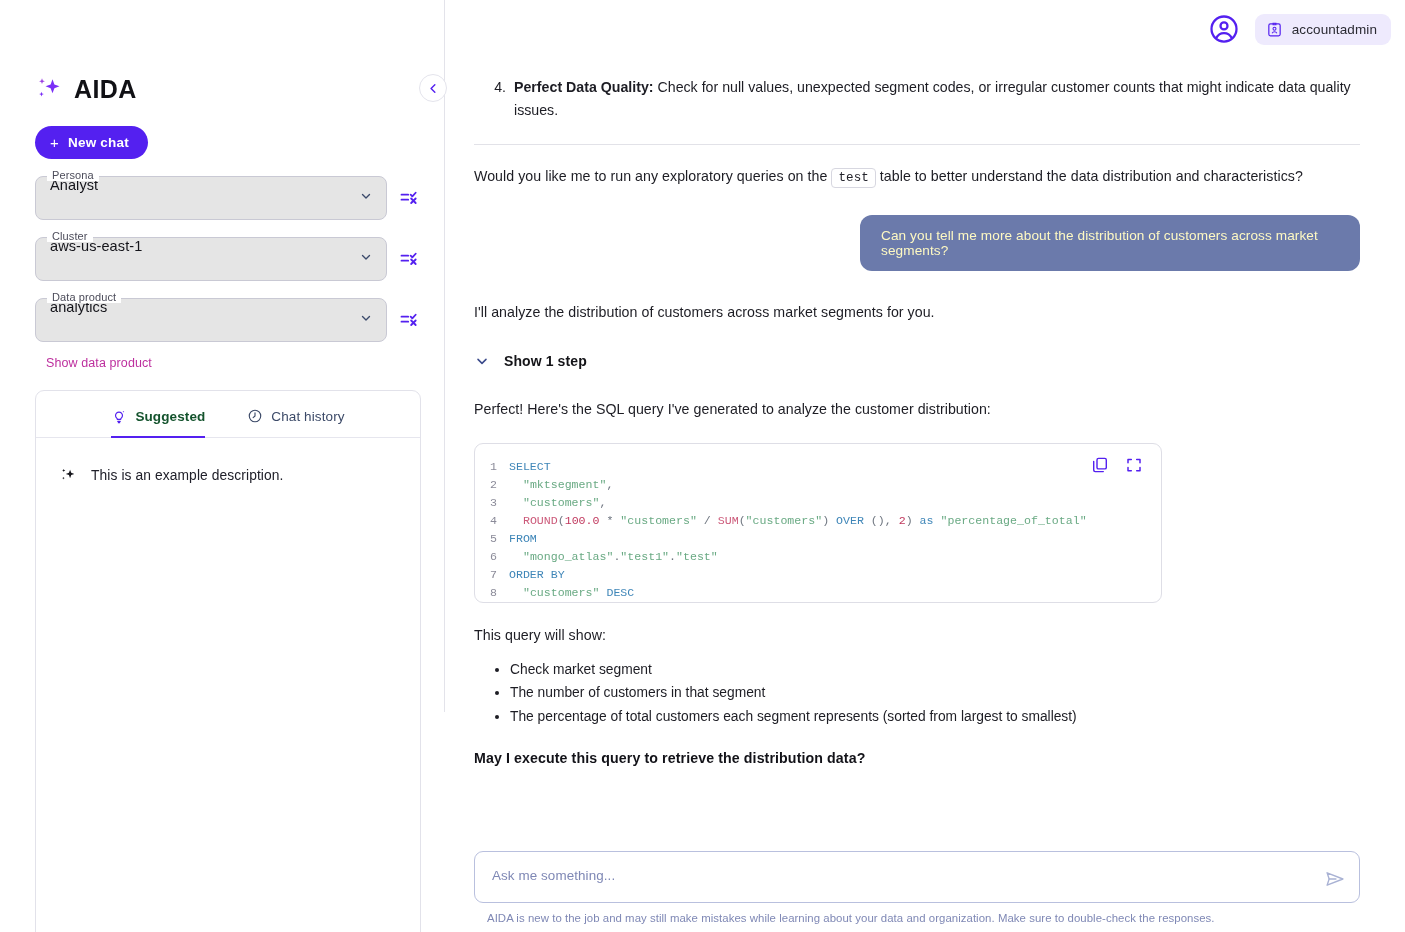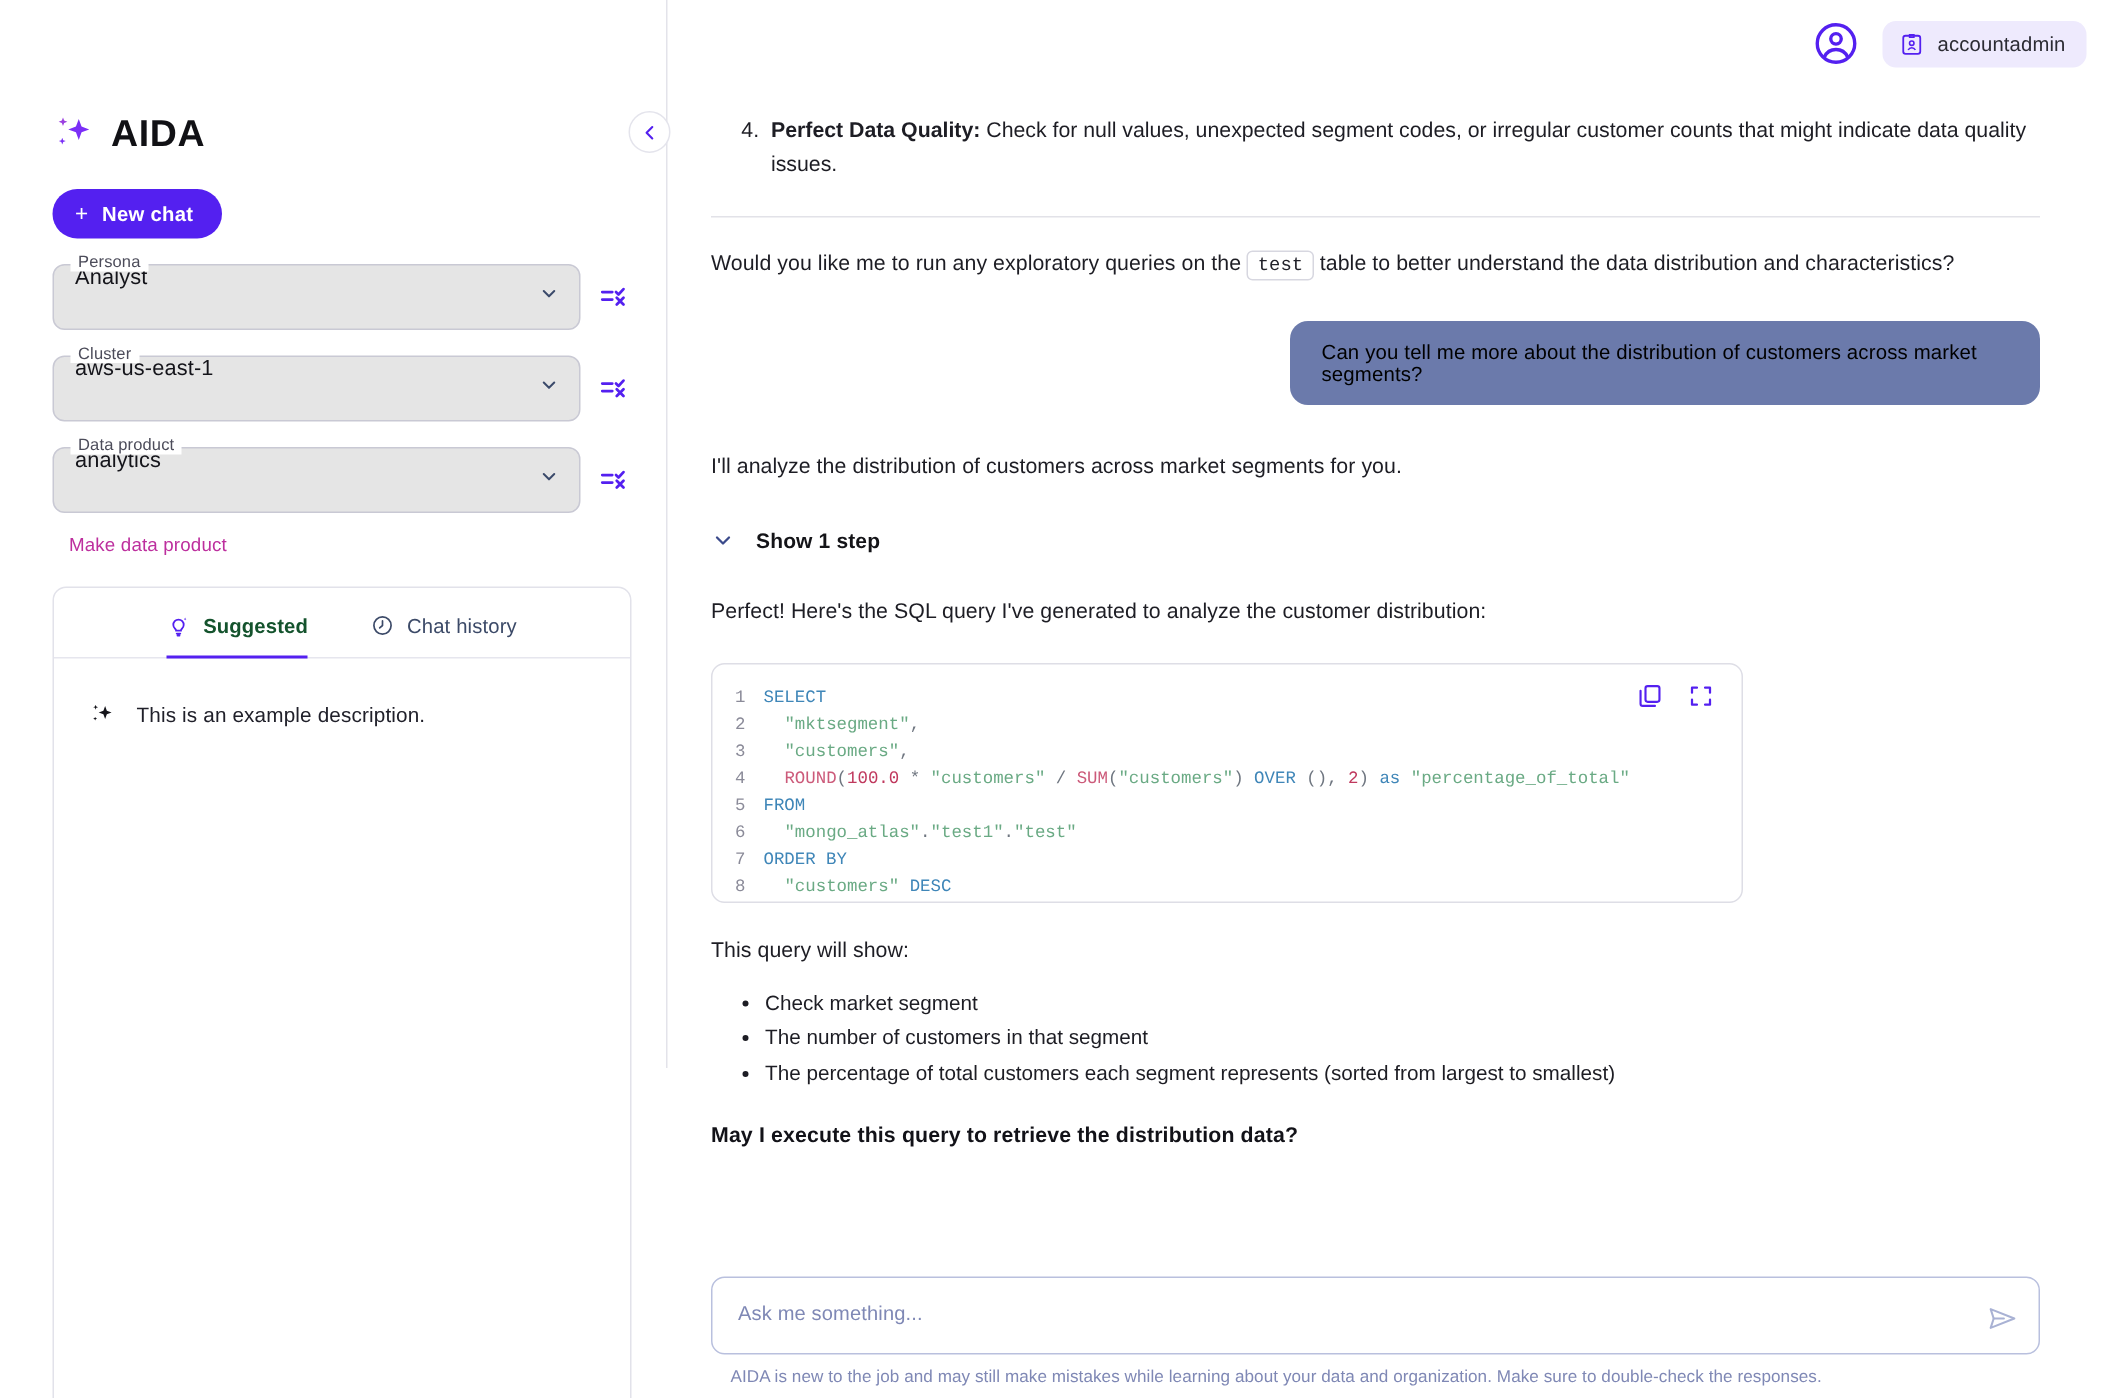--- a/index.html
+++ b/index.html
@@ -116,21 +116,21 @@
   hr.sep { border:none; border-top:1px solid #e2e2e8; margin:23px 0 20px 0; }
 
   code.inline {
     font-family:"Liberation Mono", monospace;
     font-size:12.6px; border:1px solid #d7d7e0; border-radius:4px;
     padding:2px 6px; background:#fff; color:#22222a;
   }
 
   .user-row { display:flex; justify-content:flex-end; margin-top:26px; }
   .user-bubble {
-    background:#6b7aab; color:#000000; border-radius:12px;
+    background:#6b7aab; color:#fef9c3; border-radius:12px;
     padding:13px 21px; font-size:13.6px; max-width:500px; letter-spacing:.1px;
   }
 
   .assistant-line { margin-top:30px; }
 
   .show-step {
     display:flex; align-items:center; gap:14px; margin-top:30px;
     font-size:14px; font-weight:700; color:#141418; cursor:pointer; letter-spacing:.1px;
   }
 
@@ -271,21 +271,21 @@
     </div>
     <div class="field-action">
       <svg width="20" height="20" viewBox="0 0 24 24">
         <path d="M3 8h8M3 14h8" stroke="#5420f0" stroke-width="2.2" stroke-linecap="round"></path>
         <path d="M14 8l2 2 4-4.3" stroke="#5420f0" stroke-width="2.2" stroke-linecap="round" stroke-linejoin="round" fill="none"></path>
         <path d="M14.6 12.6l5.4 5.4M20 12.6l-5.4 5.4" stroke="#5420f0" stroke-width="2.2" stroke-linecap="round"></path>
       </svg>
     </div>
   </div>
 
-  <a class="view-dp">Make data product</a>
+  <a class="view-dp">Show data product</a>
 
   <div class="panel">
     <div class="tabs">
       <div class="tab active">
         <svg width="16" height="16" viewBox="0 0 24 24" fill="none">
           <path d="M8.6 15.2a5.2 5.2 0 116.8 0c-.7.6-1 1.2-1 2h-4.8c0-.8-.3-1.4-1-2z" stroke="#5420f0" stroke-width="1.8"></path>
           <path d="M10.2 20.1h3.6M11 22h2" stroke="#5420f0" stroke-width="1.8" stroke-linecap="round"></path>
           <path d="M18.6 4.1l.38 1.05 1.05.38-1.05.38-.38 1.05-.38-1.05-1.05-.38 1.05-.38z" fill="#5420f0"></path>
         </svg>
         <span>Suggested</span>

